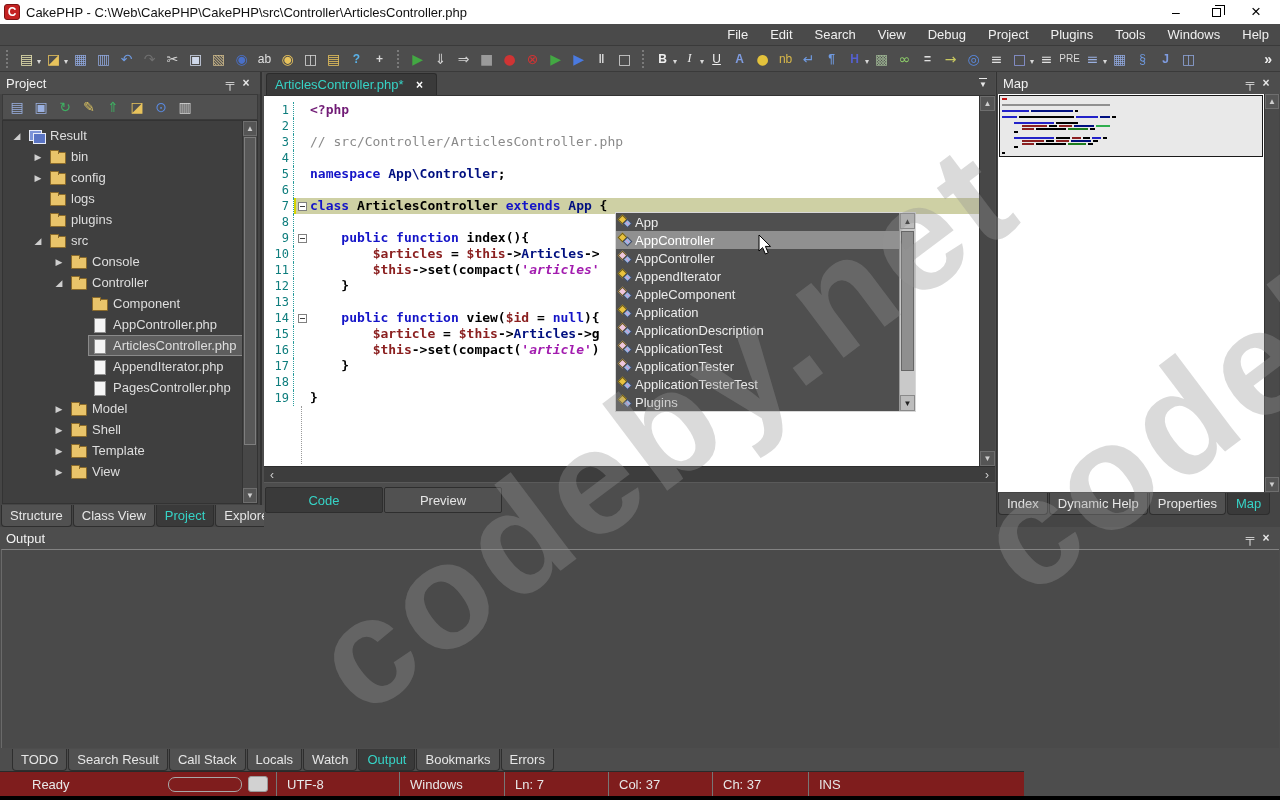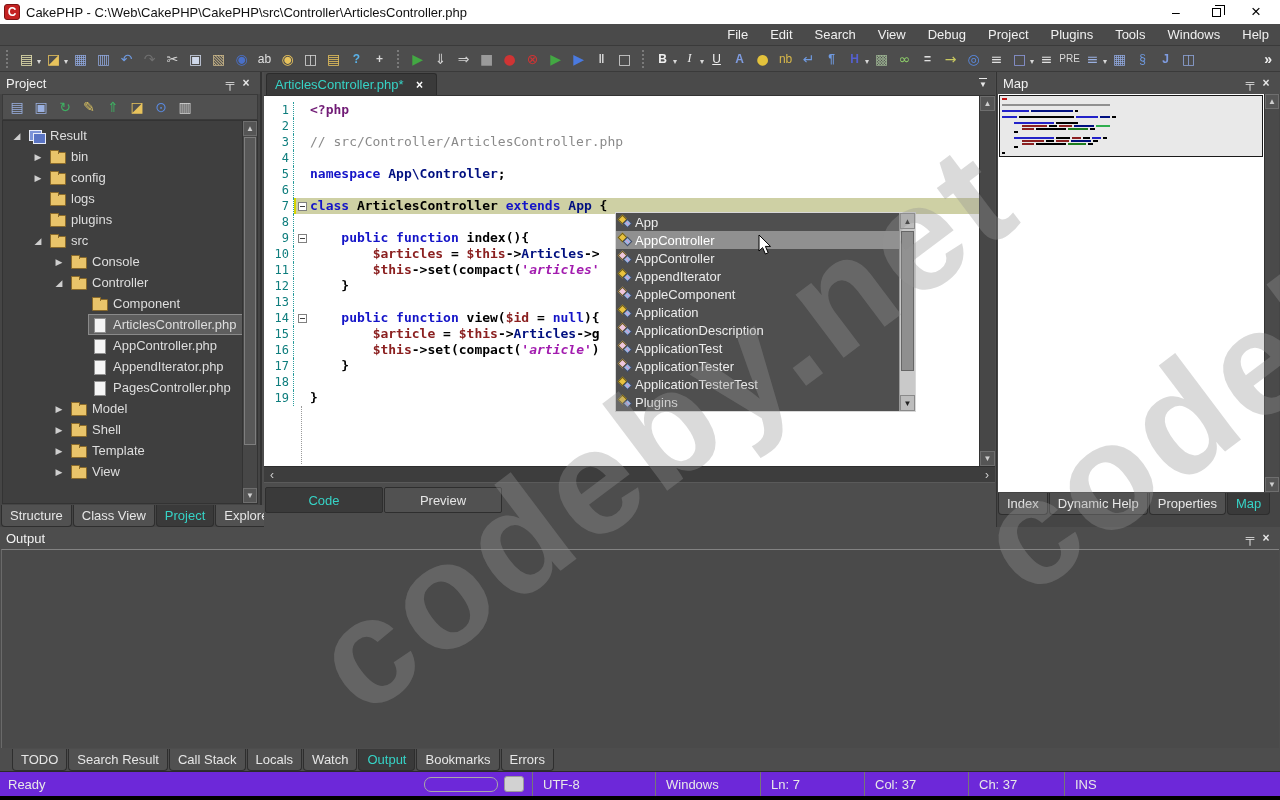--- a/index.html
+++ b/index.html
@@ -106,22 +106,22 @@
   .mrow i{display:block;height:2px;}
   #map-scroll{width:15px;background:#4a4a4a;border-left:1px solid #333;position:relative;}
   #map-scroll .down{position:absolute;bottom:0;left:0;right:0;}
 
   
   #output-panel{position:absolute;left:0;top:527px;width:1280px;height:244px;background:#4d4d4d;display:flex;flex-direction:column;overflow:hidden;}
   #output-content{flex:1;background:#4a4a4a;border-top:1px solid #828282;border-left:1px solid #6a6a6a;margin:0 1px;}
   #output-panel .tabs-row{padding-left:12px;}
 
   
-  #statusbar{position:absolute;left:0;top:771px;width:1280px;height:25px;background:#6d28d9;border-top:1px solid #2a2a2a;
-    display:flex;align-items:center;z-index:70;}
+  #statusbar{position:absolute;left:0;top:771px;width:1024px;height:25px;background:#7f1d1d;border-top:1px solid #2a2a2a;
+    display:flex;align-items:center;z-index:70;padding-left:24px;}
   .sseg{height:25px;display:flex;align-items:center;padding:0 10px;border-left:1px solid #767676;white-space:nowrap;}
   #status-ready{flex:1;border-left:none;padding-left:8px;}
   #progress-widget{width:74px;height:15px;border:1px solid #a8a8a8;border-radius:7px;margin-right:6px;}
   #progress-button{width:20px;height:16px;background:#d2d2d2;border:1px solid #9a9a9a;border-radius:3px;margin-right:8px;}
   #seg-enc{width:123px;} #seg-os{width:105px;} #seg-ln{width:104px;} #seg-col{width:104px;} #seg-ch{width:96px;} #seg-ins{flex-basis:216px;}
   #taskbar-sliver{position:absolute;left:0;top:796px;width:1280px;height:4px;background:#000;z-index:71;}
 
   
   #autocomplete{position:absolute;left:615px;top:212px;width:301px;height:200px;background:#4f4f4f;
     border:1px solid #d8d8d8;z-index:50;display:flex;}
@@ -445,31 +445,31 @@
         <div class="trow" style="padding-left: 69px;">
           <span class="texp"></span>
           <span class="tgrp">
             <span class="ticon folder"></span>
             <span class="tlabel">Component</span>
           </span>
         </div>
 
         <div class="trow" style="padding-left: 69px;">
           <span class="texp"></span>
+          <span class="tgrp">
+            <span class="ticon file"></span>
+            <span class="tlabel">AppController.php</span>
+          </span>
+        </div>
+
+        <div class="trow" style="padding-left: 69px;">
+          <span class="texp"></span>
           <span class="tgrp selected">
             <span class="ticon file"></span>
             <span class="tlabel">ArticlesController.php</span>
-          </span>
-        </div>
-
-        <div class="trow" style="padding-left: 69px;">
-          <span class="texp"></span>
-          <span class="tgrp">
-            <span class="ticon file"></span>
-            <span class="tlabel">AppController.php</span>
           </span>
         </div>
 
         <div class="trow" style="padding-left: 69px;">
           <span class="texp"></span>
           <span class="tgrp">
             <span class="ticon file"></span>
             <span class="tlabel">AppendIterator.php</span>
           </span>
         </div>

